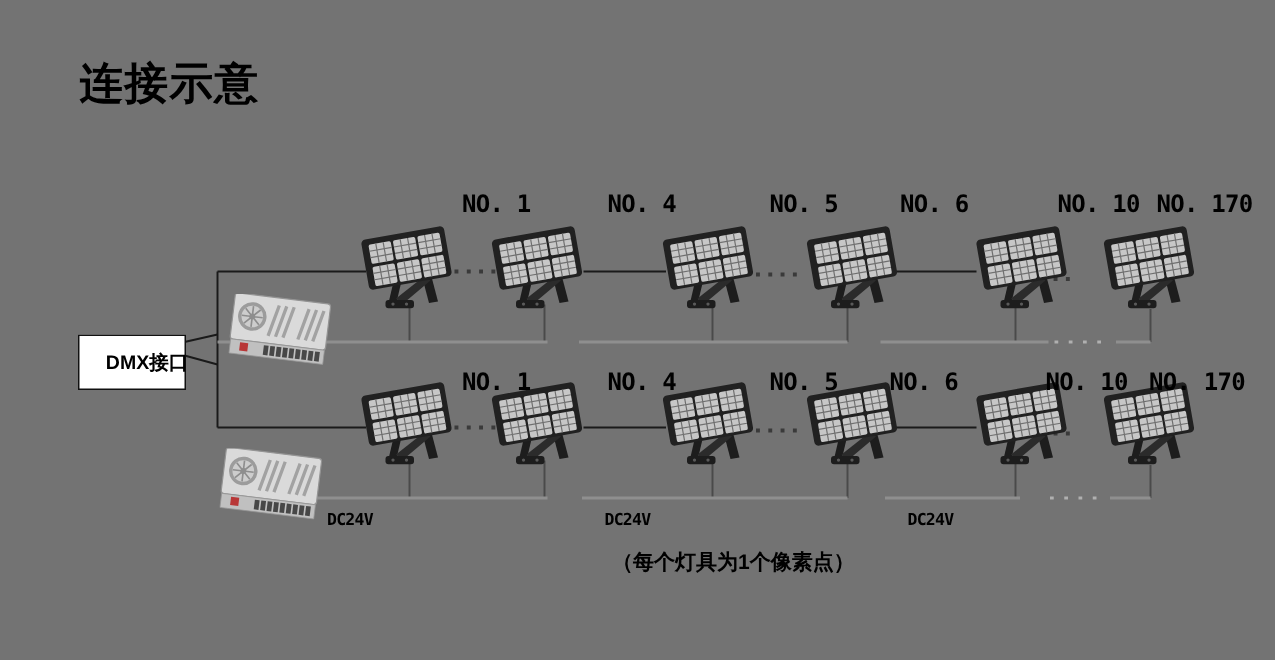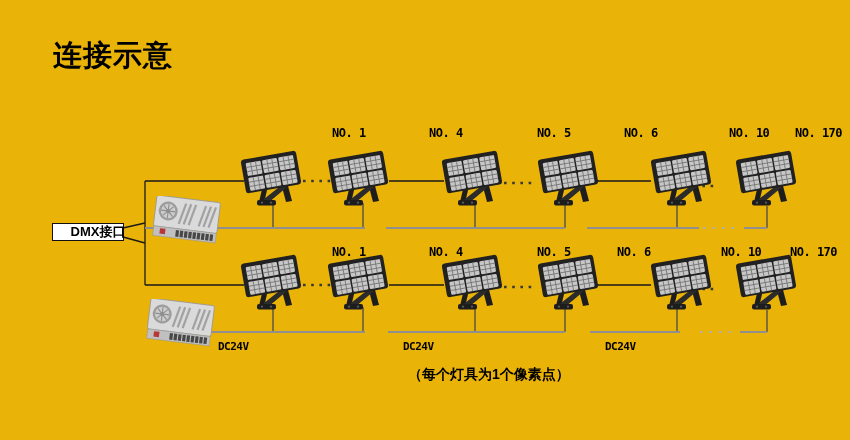--- a/index.html
+++ b/index.html
@@ -1,37 +1,37 @@
 <!DOCTYPE html>
 <html><head>
 <meta charset="utf-8">
 <style>
   html,body{margin:0;padding:0;background:#fff;}
   .stage{
-    position:relative;width:850px;height:440px;background:#eab308;overflow:hidden;
+    position:relative;width:850px;height:440px;background:#737373;overflow:hidden;
     font-family:"DejaVu Sans Mono","Liberation Mono",monospace;color:#000;
   }
   .art{position:absolute;left:0;top:0;}
   .title-cn{
     position:absolute;left:53px;top:36px;
     font-family:"Liberation Sans","DejaVu Sans",sans-serif;
     font-size:29px;font-weight:bold;letter-spacing:1px;white-space:nowrap;
   }
   .title-en{
     position:absolute;left:205px;top:43px;
     font-size:26px;font-weight:bold;letter-spacing:-1px;white-space:nowrap;
   }
   .no-label{
-    position:absolute;font-size:12px;font-weight:bold;letter-spacing:-0.5px;white-space:nowrap;margin-left:24px;
+    position:absolute;font-size:16px;font-weight:bold;letter-spacing:-0.5px;white-space:nowrap;
   }
   .dc-label{
     position:absolute;top:340px;font-size:11px;font-weight:bold;letter-spacing:-0.5px;white-space:nowrap;
   }
   .dmx-box{
-    position:absolute;left:52px;top:223px;width:72px;height:18px;
+    position:absolute;left:52px;top:223px;width:72px;height:37px;
     border:1.5px solid #111;background:#fff;box-sizing:border-box;
     display:flex;align-items:center;justify-content:center;padding-left:20px;
   }
   .dmx-box span{
     font-family:"Liberation Sans","DejaVu Sans",sans-serif;
     font-size:13px;font-weight:bold;white-space:nowrap;
   }
   .footnote{
     position:absolute;left:408px;top:366px;
     font-family:"Liberation Sans","DejaVu Sans",sans-serif;

